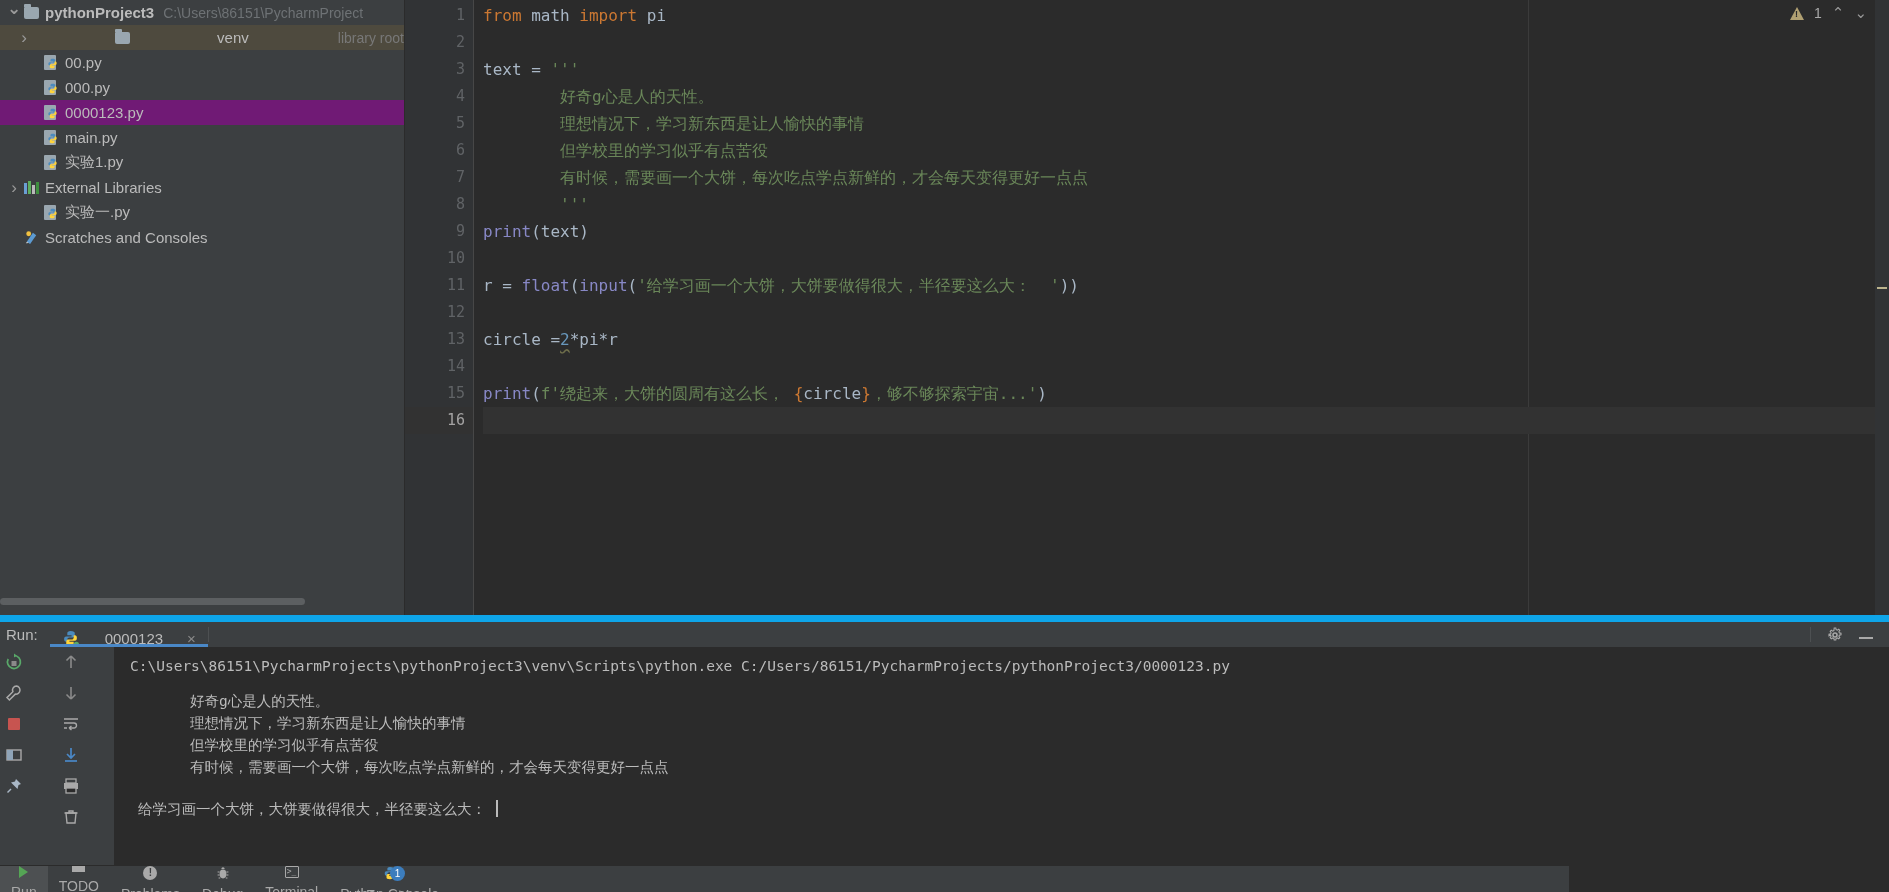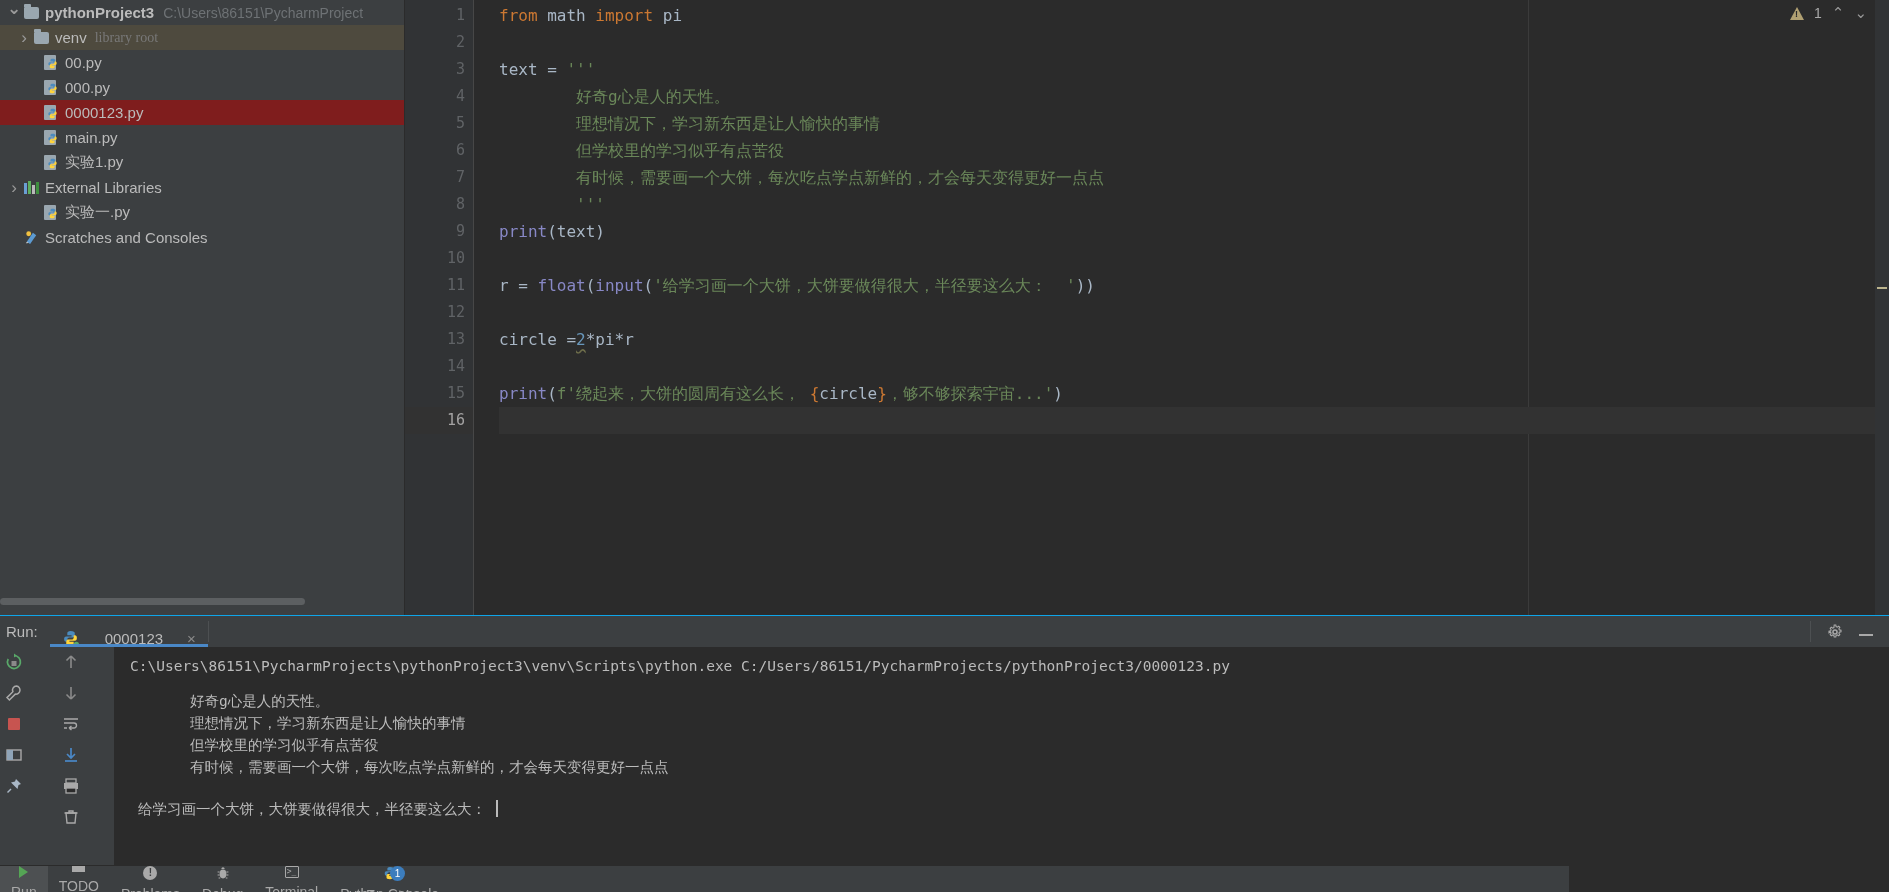--- a/index.html
+++ b/index.html
@@ -28,30 +28,30 @@
     display: flex; align-items: center;
     height: 25px;
     padding-left: 4px;
     font-size: 15px;
     white-space: nowrap;
     color: #bbbbbb;
     cursor: default;
   }
   .tree-row.root { font-weight: bold; }
   .tree-row.hovered { background: #4e4a3e; }
-  .tree-row.selected { background: #7f1d1d; }
+  .tree-row.selected { background: #701a75; }
   .arrow {
     width: 20px; text-align: center; font-size: 11px; color: #9a9a9a;
     display: inline-block; flex: 0 0 20px;
   }
   .arrow.down::before { content: "\2304"; font-size: 17px; position: relative; top: -4px; }
   .arrow.right::before { content: "\203A"; font-size: 17px; }
   .arrow.empty::before { content: ""; }
   .indent-1 { padding-left: 4px; }
-  .indent-2 { padding-left: 14px; }
+  .indent-2 { padding-left: 14px; justify-content: space-between; }
   .indent-3 { padding-left: 44px; }
 
   .ic { flex: 0 0 auto; margin-right: 6px; display: inline-flex; align-items: center; }
   .folder-ic {
     width: 15px; height: 12px; background: #9aa7b0; border-radius: 1px 2px 2px 2px;
     position: relative;
   }
   .folder-ic::before {
     content: ""; position: absolute; top: -3px; left: 0; width: 7px; height: 3px;
     background: #9aa7b0; border-radius: 1px 1px 0 0;
@@ -64,21 +64,21 @@
   .py-ic .snake {
     position: absolute; left: 3px; top: 3px; width: 11px; height: 11px;
   }
   .lib-ic { width: 15px; height: 13px; display: flex; gap: 1px; align-items: flex-end; }
   .lib-ic i { display: block; width: 3px; }
   .lib-ic i:nth-child(1){height:11px;background:#6a9fd4;}
   .lib-ic i:nth-child(2){height:13px;background:#5eaf5e;}
   .lib-ic i:nth-child(3){height:9px;background:#b9b9b9;}
   .lib-ic i:nth-child(4){height:12px;background:#3f8f3f;}
   .scratch-ic { width: 15px; height: 15px; position: relative; }
-  .label-dim { color: #787878; margin-left: 8px; font-weight: normal; font-size: 14px; font-family: Liberation Serif, serif; }
+  .label-dim { color: #787878; margin-left: 8px; font-weight: normal; font-size: 14px; }
   .root-path { color: #6e7275; margin-left: 9px; font-weight: normal; font-size: 14px; }
 
   
   .sb-hscroll {
     position: absolute; left: 0; bottom: 10px; height: 7px; width: 100%;
     background: transparent;
   }
   .sb-hscroll .thumb {
     position: absolute; left: 0px; top: 0; height: 7px; width: 305px;
     background: #5c5f61; border-radius: 4px;
@@ -97,21 +97,21 @@
     height: 27px; line-height: 27px; font-family: "DejaVu Sans Mono", monospace;
     font-size: 15px; color: #606366; padding-right: 8px;
     position: relative;
   }
   .code-area {
     flex: 1; position: relative; padding-top: 2px; padding-left: 10px;
     font-family: "DejaVu Sans Mono", "Liberation Mono", monospace;
     font-size: 16px;
   }
   .code-line {
-    height: 27px; line-height: 27px; white-space: pre; color: #a9b7c6; margin-left: 16px;
+    height: 27px; line-height: 27px; white-space: pre; color: #a9b7c6;
   }
   .code-line.caret-line {
     background: #323232;
     position: relative;
   }
   .gutter .ln.caret { background: #323232; color: #a4a3a3; }
   .fold-rail {
     position: absolute; left: 0px; top: 0; bottom: 0; width: 1px; background: #474747;
   }
   .kw { color: #cc7832; }
@@ -148,21 +148,21 @@
   .warn-tri::after {
     content: "!"; position: absolute; left: -2px; top: 2px; font-size: 9px; color: #2b2b2b;
     font-weight: bold; font-family: "Liberation Sans", sans-serif;
   }
   .chev { font-size: 15px; color: #9a9a9a; cursor: pointer; }
 
   
   .run-panel { background: #3c3f41; display: flex; flex-direction: column; flex: 1; position: relative; }
   .run-header {
     height: 32px; display: flex; align-items: stretch; background: #3c3f41;
-    border-top: 1px solid #0ea5e9; position: relative;
+    border-top: 7px solid #0ea5e9; position: relative;
   }
   .run-label {
     display: flex; align-items: center; padding: 0 12px 0 6px; font-size: 15px; color: #bbbbbb;
   }
   .run-tab {
     display: flex; align-items: flex-end; gap: 20px; padding: 0 12px;
     font-size: 15px; color: #bbbbbb; position: relative; cursor: pointer;
   }
   .run-tab.active::after {
     content: ""; position: absolute; left: 0; right: 0; bottom: 0; height: 3px; background: #4a88c7;

